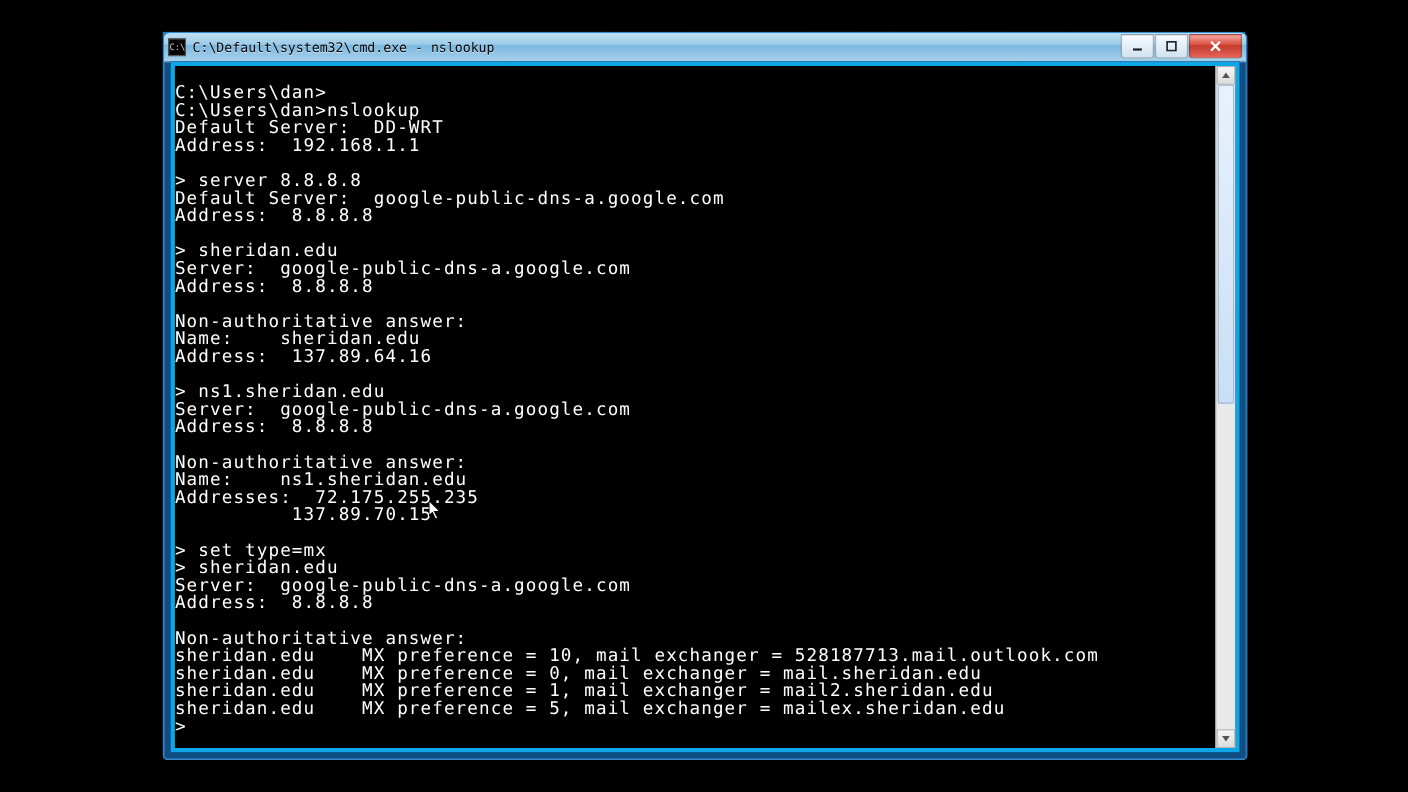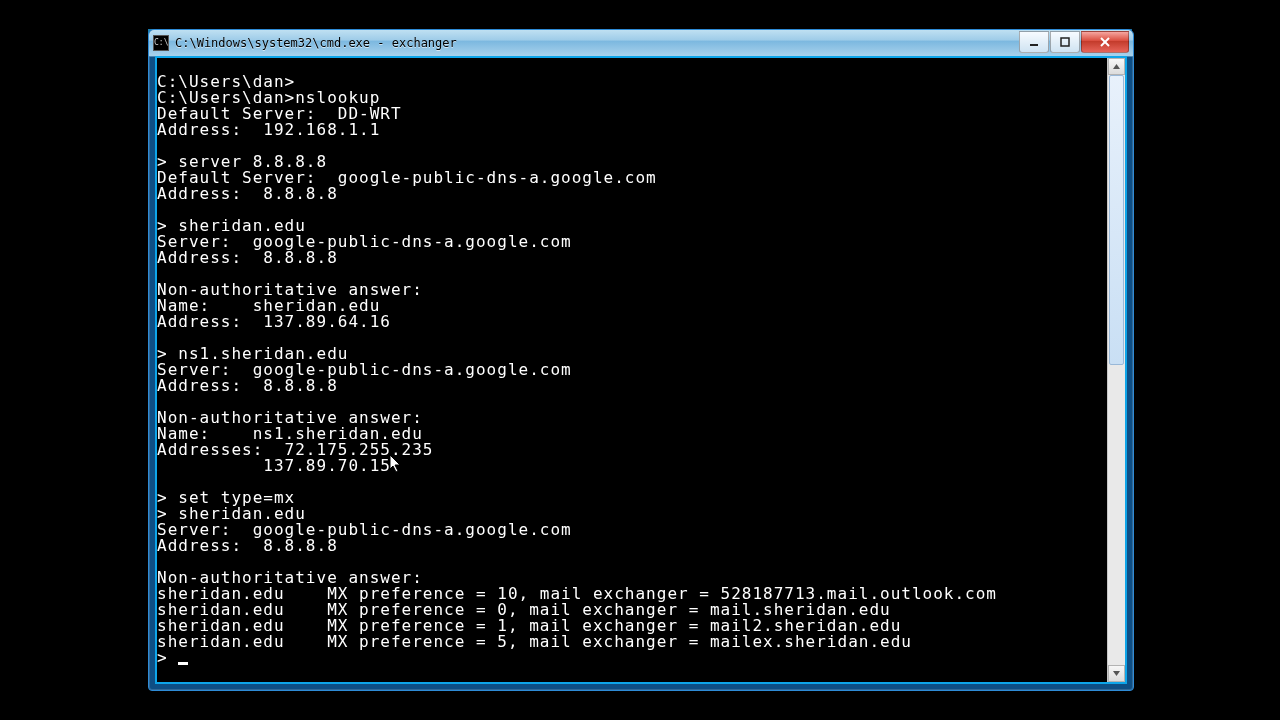--- a/index.html
+++ b/index.html
@@ -34,21 +34,21 @@
     display:flex;align-items:center;justify-content:center;font-size:10px;color:#1a1a1a;
   }
   .win-btn.close{
     width:46px;margin-right:4px;
     background:linear-gradient(#f5a6a0,#d94b3c 45%,#c33b2b 46%,#e66459);
     color:#fff;font-weight:bold;
   }
   .win-btn svg{display:block}
   .client{
     position:absolute;left:6px;top:26px;right:6px;bottom:6px;
-    background:#000;border:2px solid #0ea5e9;
+    background:#000;border:4px solid #0ea5e9;
     display:flex;
   }
   .console{
     flex:1;color:#fff;font-size:16px;line-height:16px;letter-spacing:1px;
     white-space:pre;overflow:hidden;padding:0 0 0 0;
   }
   .scrollbar{
     width:17px;background:#e9e9e9;border-left:1px solid #c7c7c7;position:relative;
   }
   .sb-btn{
@@ -71,21 +71,21 @@
 </style>
 </head>
 <body>
 
 <div class="desktop-sliver"></div>
 
 <div class="win">
 
   <div class="titlebar">
     <span class="title-icon">C:\</span>
-    <span class="title-text">C:\Windows\system32\cmd.exe - exchanger</span>
+    <span class="title-text">C:\Default\system32\cmd.exe - nslookup</span>
     <div class="win-controls">
       <div class="win-btn">
         <svg width="10" height="10">
             <rect x="1" y="7" width="8" height="2" fill="#222"></rect>
           </svg>
       </div>
       <div class="win-btn">
         <svg width="10" height="10">
             <rect x="1" y="1" width="8" height="8" fill="none" stroke="#222" stroke-width="1.5"></rect>
           </svg>

